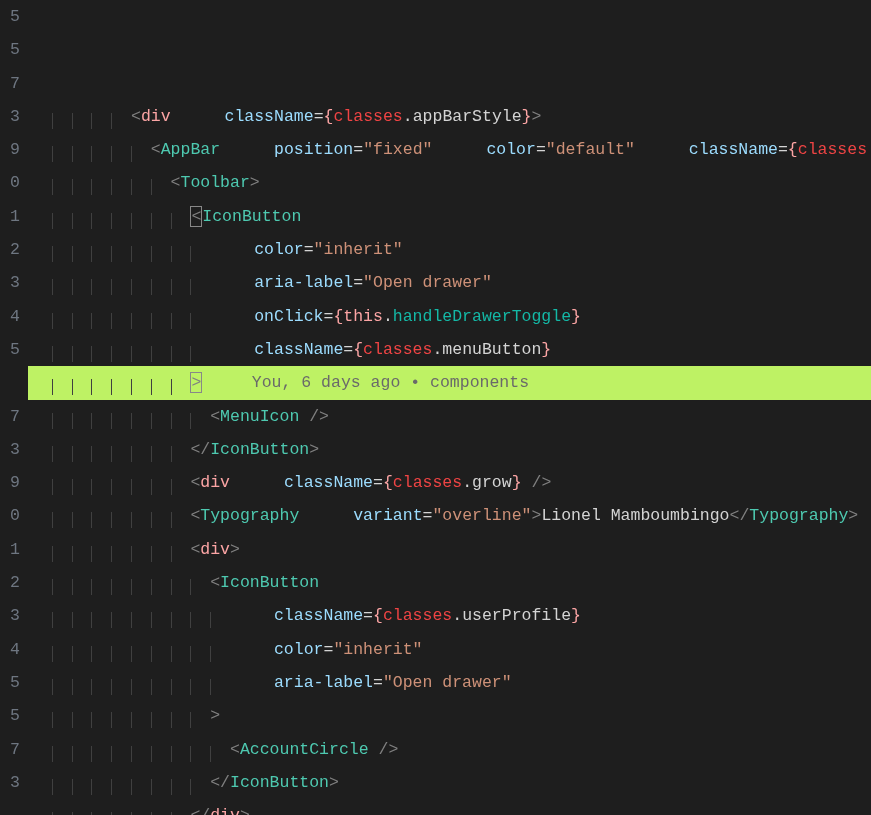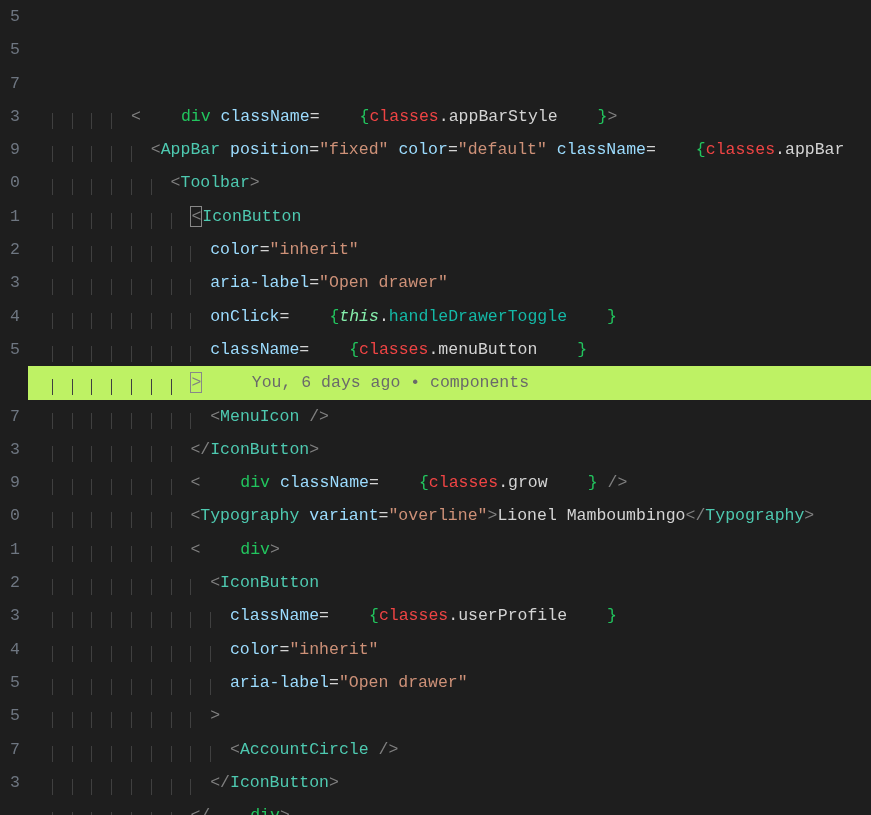--- a/index.html
+++ b/index.html
@@ -55,26 +55,26 @@
     position: absolute;
     left: 0;
     top: -8px;
     bottom: -8px;
     width: 1px;
     background: #404040;
   }
   
   .p-gray   { color: #808080; }  
   .p-teal   { color: #4ec9b0; }  
-  .p-blue   { color: #22c55e; margin-left: 40px; }  
-  .p-attr   { color: #9cdcfe; }  
+  .p-blue   { color: #fca5a5; }  
+  .p-attr   { color: #9cdcfe; margin-left: 44px; }  
   .p-str    { color: #ce9178; }  
   .p-white  { color: #d4d4d4; }  
   .p-var    { color: #14b8a6; }
-  .p-this   { color: #86efac; font-style: italic; }
+  .p-this   { color: #fca5a5; }
   .p-ident  { color: #ef4444; } 
   .p-field  { color: #d4d4d4; }
   .p-dim    { color: #6a6a6a; }
   .bracket-match {
     border: 1px solid #888;
     padding: 0 0px;
   }
   .git-del {
     position: absolute;
     left: 0px;

